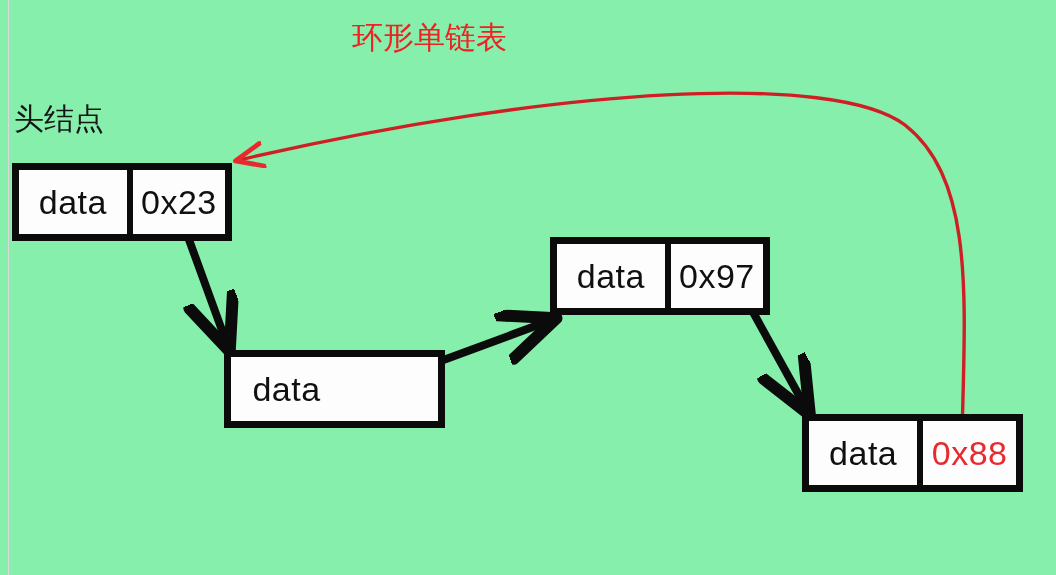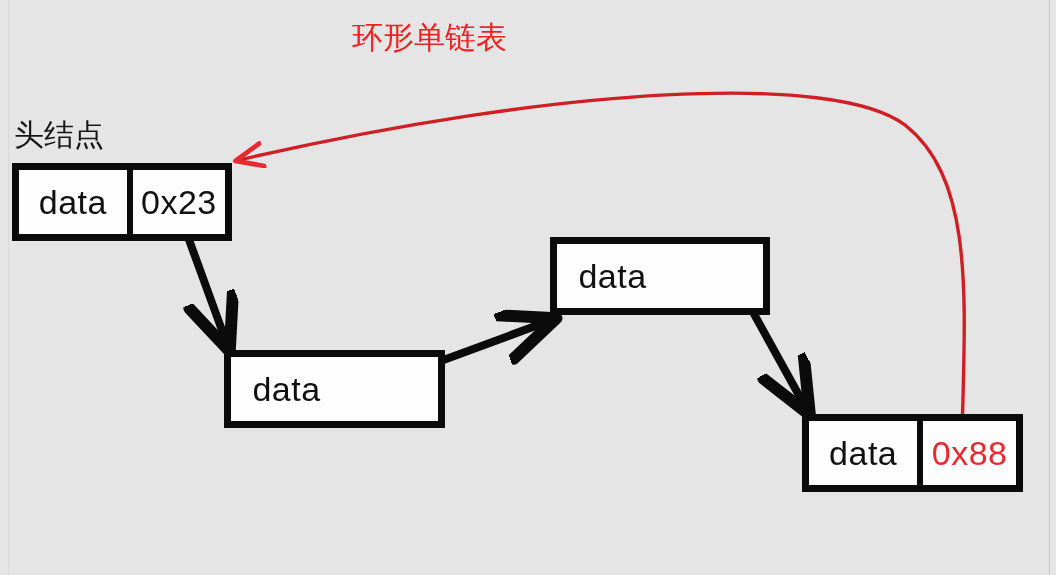--- a/index.html
+++ b/index.html
@@ -7,21 +7,21 @@
     padding: 0;
     background: #ffffff;
   }
   body {
     font-family: "Liberation Sans", "DejaVu Sans", sans-serif;
   }
   #canvas {
     position: relative;
     width: 1056px;
     height: 575px;
-    background: #e5e5e5;
+    background: #86efac;
     overflow: hidden;
   }
   
   .page-edge {
     position: absolute;
     top: 0;
     width: 1px;
     height: 575px;
     background: #d9d9d9;
   }
@@ -47,21 +47,21 @@
     white-space: nowrap;
   }
 
   .caption {
     position: absolute;
     font-size: 30px;
     line-height: 1;
     color: #151515;
     white-space: nowrap;
   }
-  .caption.head { left: 14px; top: 120px; font-family: Liberation Serif, serif; }
+  .caption.head { left: 14px; top: 104px; font-family: Liberation Serif, serif; }
   .caption.tail { left: 866px; top: 520px; }
 
   .node {
     position: absolute;
     display: flex;
     box-sizing: border-box;
     border: 7px solid #0b0b0b;
     background: #fdfdfd;
   }
   .cell {
@@ -118,20 +118,21 @@
     <div class="cell data">data</div>
     <div class="cell next">0x23</div>
   </div>
 
   <div class="node" id="node-2">
     <div class="cell data">data</div>
   </div>
 
   <div class="node" id="node-3">
     <div class="cell data">data</div>
+    <div class="cell next">0x97</div>
   </div>
 
   <div class="node" id="node-4">
     <div class="cell data">data</div>
     <div class="cell next red">0x88</div>
   </div>
 
 </div>
 
 </body></html>

